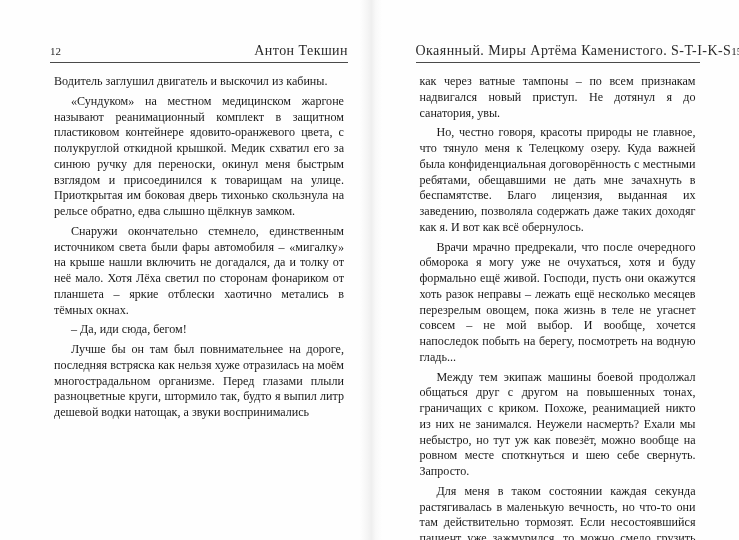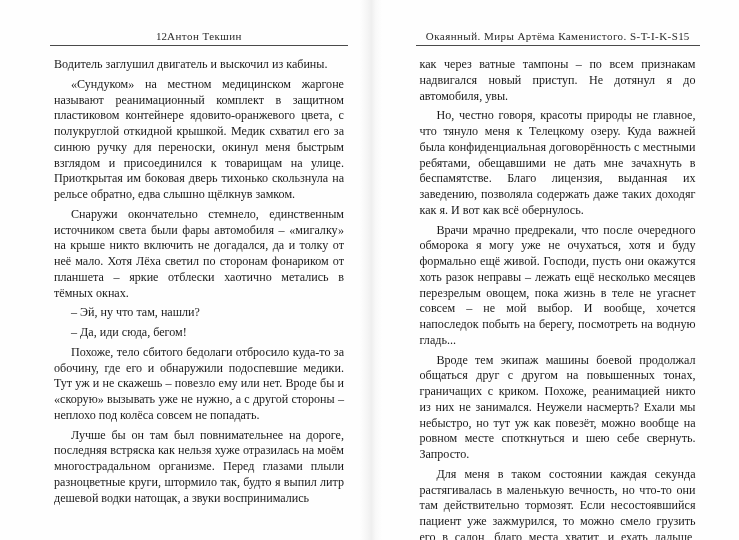--- a/index.html
+++ b/index.html
@@ -48,32 +48,33 @@
   .content {
     position: absolute;
     top: 30px;
   }
   .page-left .content  { left: 50px;  width: 298px; }
   .page-right .content { left: 46px;  width: 284px; }
 
   .runhead {
     display: flex;
     align-items: baseline;
-    justify-content: center;
+    justify-content: space-between;
     font-size: 10.3px;
     letter-spacing: 0.45px;
     color: #2a2a2a;
     padding-bottom: 3px;
+    margin-top: 13px;
   }
   .runhead .folio {
     font-size: 11px;
     letter-spacing: 0;
   }
   .runhead .title {
-    font-size: 11px;
+    font-size: 14px;
     white-space: nowrap;
   }
   .rule {
     height: 1px;
     background: #4a4a4a;
     width: 100%;
     margin-bottom: 11px;
   }
 
   .body-text {
@@ -105,44 +106,42 @@
 
       <div class="runhead">
         <span class="folio">12</span>
         <span class="title">Антон Текшин</span>
       </div>
       <div class="rule"></div>
 
       <div class="body-text">
         <p class="noindent">Водитель заглушил двигатель и выскочил из кабины.</p>
         <p>«Сундуком» на местном медицинском жаргоне называют реанимационный комплект в защитном пластиковом контейнере ядовито-оранжевого цвета, с полукруглой откидной крышкой. Медик схватил его за синюю ручку для переноски, окинул меня быстрым взглядом и присоединился к товарищам на улице. Приоткрытая им боковая дверь тихонько скользнула на рельсе обратно, едва слышно щёлкнув замком.</p>
-        <p>Снаружи окончательно стемнело, единственным источником света были фары автомобиля – «мигалку» на крыше никто включить не догадался, да и толку от неё мало. Хотя Лёха светил по сторонам фонариком от планшета – яркие отблески хаотично метались в тёмных окнах.</p>
-        <p>– Эй, ну что там, нашли?</p>
+        <p>Снаружи окончательно стемнело, единственным источником света были фары автомобиля – «мигалку» на крыше нашли включить не догадался, да и толку от неё мало. Хотя Лёха светил по сторонам фонариком от планшета – яркие отблески хаотично метались в тёмных окнах.</p>
         <p>– Да, иди сюда, бегом!</p>
-        <p>Похоже, тело сбитого бедолаги отбросило куда-то за обочину, где его и обнаружили подоспевшие медики. Тут уж и не скажешь – повезло ему или нет. Вроде бы и «скорую» вызывать уже не нужно, а с другой стороны – неплохо под колёса совсем не попадать.</p>
         <p>Лучше бы он там был повнимательнее на дороге, последняя встряска как нельзя хуже отразилась на моём многострадальном организме. Перед глазами плыли разноцветные круги, штормило так, будто я выпил литр дешевой водки натощак, а звуки воспринимались</p>
       </div>
 
     </div>
   </div>
 
   <div class="page page-right">
     <div class="content">
 
       <div class="runhead">
         <span class="title">Окаянный. Миры Артёма Каменистого. S-T-I-K-S</span>
         <span class="folio">15</span>
       </div>
       <div class="rule"></div>
 
       <div class="body-text">
-        <p class="noindent">как через ватные тампоны – по всем признакам надвигался новый приступ. Не дотянул я до автомобиля, увы.</p>
+        <p class="noindent">как через ватные тампоны – по всем признакам надвигался новый приступ. Не дотянул я до санатория, увы.</p>
         <p>Но, честно говоря, красоты природы не главное, что тянуло меня к Телецкому озеру. Куда важней была конфиденциальная договорённость с местными ребятами, обещавшими не дать мне зачахнуть в беспамятстве. Благо лицензия, выданная их заведению, позволяла содержать даже таких доходяг как я. И вот как всё обернулось.</p>
         <p>Врачи мрачно предрекали, что после очередного обморока я могу уже не очухаться, хотя и буду формально ещё живой. Господи, пусть они окажутся хоть разок неправы – лежать ещё несколько месяцев перезрелым овощем, пока жизнь в теле не угаснет совсем – не мой выбор. И вообще, хочется напоследок побыть на берегу, посмотреть на водную гладь...</p>
-        <p>Вроде тем экипаж машины боевой продолжал общаться друг с другом на повышенных тонах, граничащих с криком. Похоже, реанимацией никто из них не занимался. Неужели насмерть? Ехали мы небыстро, но тут уж как повезёт, можно вообще на ровном месте споткнуться и шею себе свернуть. Запросто.</p>
+        <p>Между тем экипаж машины боевой продолжал общаться друг с другом на повышенных тонах, граничащих с криком. Похоже, реанимацией никто из них не занимался. Неужели насмерть? Ехали мы небыстро, но тут уж как повезёт, можно вообще на ровном месте споткнуться и шею себе свернуть. Запросто.</p>
         <p>Для меня в таком состоянии каждая секунда растягивалась в маленькую вечность, но что-то они там действительно тормозят. Если несостоявшийся пациент уже зажмурился, то можно смело грузить его в салон, благо места хватит, и ехать дальше, навстречу к цивилизации. Я не против соседа, даже такого молчаливого. Лишь бы снова в путь.</p>
 
       </div>
 
     </div>
   </div>
 
 </div>
 
 </body></html>

